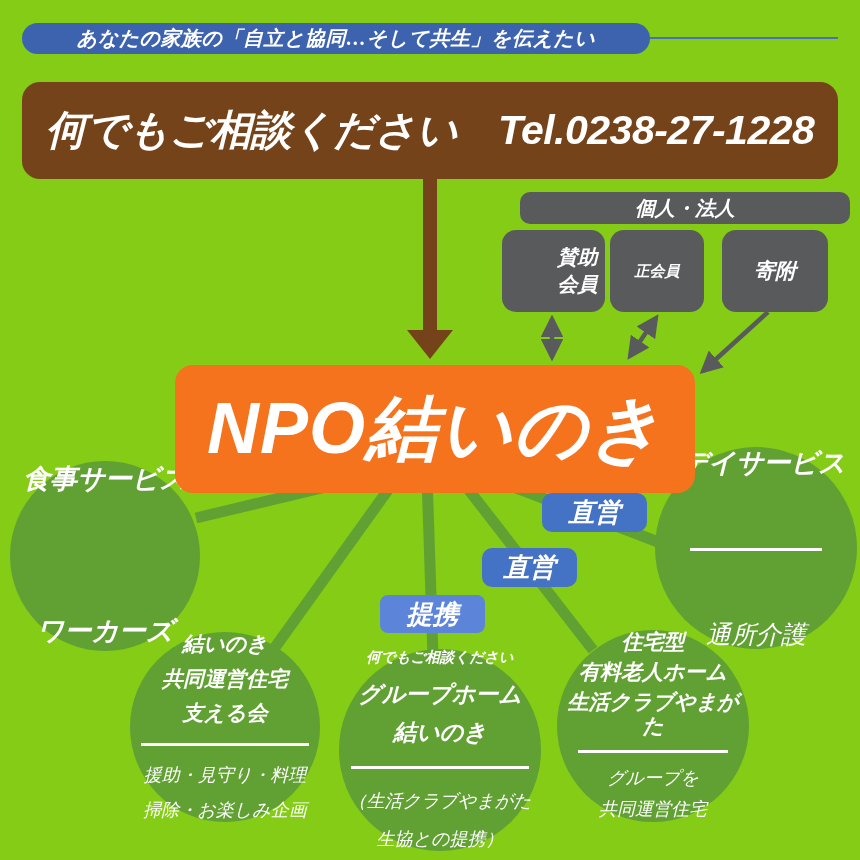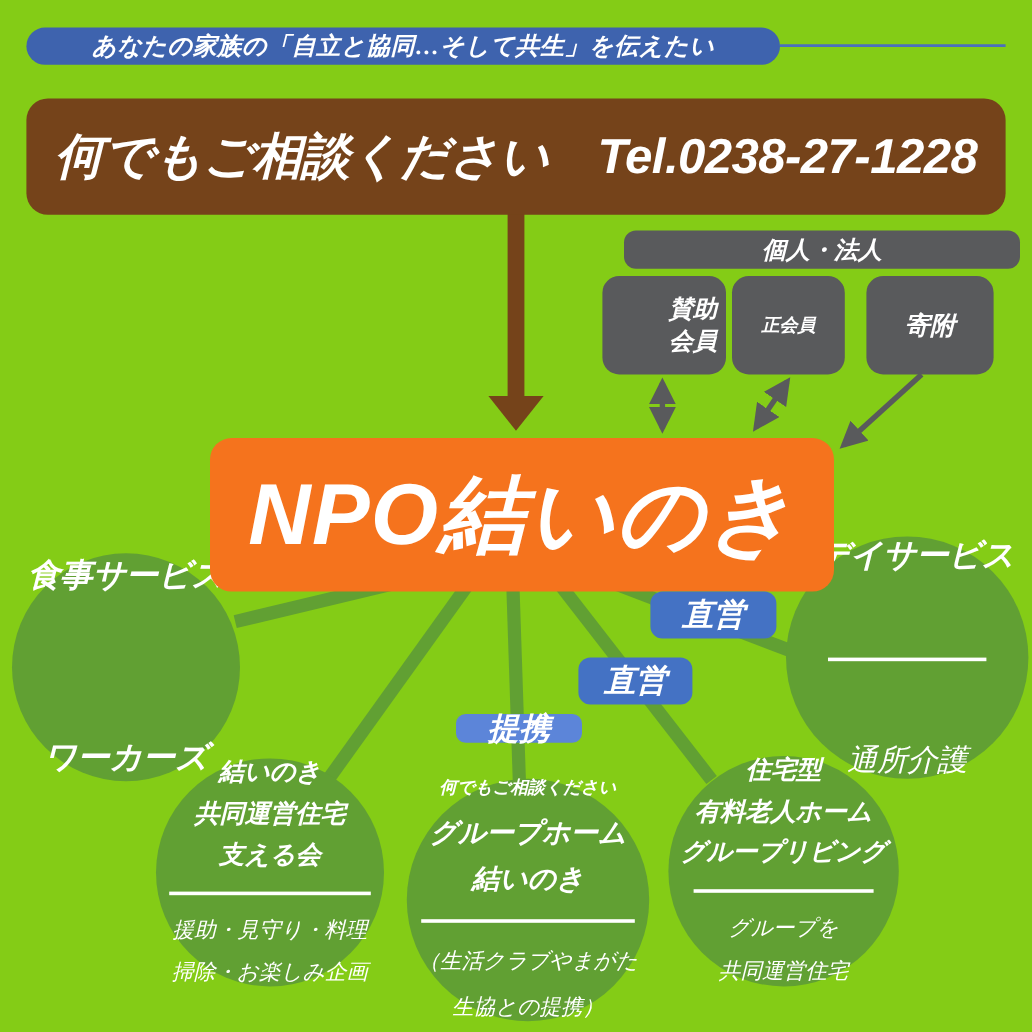--- a/index.html
+++ b/index.html
@@ -66,21 +66,21 @@
   .divider{background:#fff;height:3px;border:none;margin:7px 0;}
   .c-sasaeru .divider{width:168px;}
   .c-grouphome .divider{width:178px;}
   .c-jutaku .divider{width:150px;}
   .c-day .divider{width:132px;margin:9px 0;}
   
   .tag{
     color:#fff;font-weight:bold;font-size:26px;z-index:4;
     display:flex;align-items:center;justify-content:center;
   }
-  .tag-teikei{left:380px;top:595px;width:105px;height:24px;border-radius:8px;background:var(--label_blue_light);}
+  .tag-teikei{left:380px;top:595px;width:105px;height:38px;border-radius:8px;background:var(--label_blue_light);}
   .tag-chokuei-day{left:542px;top:493px;width:105px;height:39px;border-radius:10px;background:var(--label_blue);}
   .tag-chokuei-home{left:482px;top:548px;width:95px;height:39px;border-radius:10px;background:var(--label_blue);}
 </style>
 </head>
 <body>
 
 <div id="stage">
 
   <svg id="connectors" width="860" height="860" viewBox="0 0 860 860">
     <defs>
@@ -156,21 +156,21 @@
     <div class="ttl">グループホーム</div>
     <div class="ttl">結いのき</div>
     <div class="divider"></div>
     <div class="sub">（生活クラブやまがた</div>
     <div class="sub">生協との提携）</div>
   </div>
 
   <div class="abs circle c-jutaku">
     <div class="ttl">住宅型</div>
     <div class="ttl">有料老人ホーム</div>
-    <div class="ttl">グループリビング</div>
+    <div class="ttl">生活クラブやまがた</div>
     <div class="divider"></div>
     <div class="sub">グループを</div>
     <div class="sub">共同運営住宅</div>
   </div>
 
   <div class="abs circle c-day">
     <div class="ttl">デイサービス</div>
     <div class="divider"></div>
     <div class="sub">通所介護</div>
   </div>

